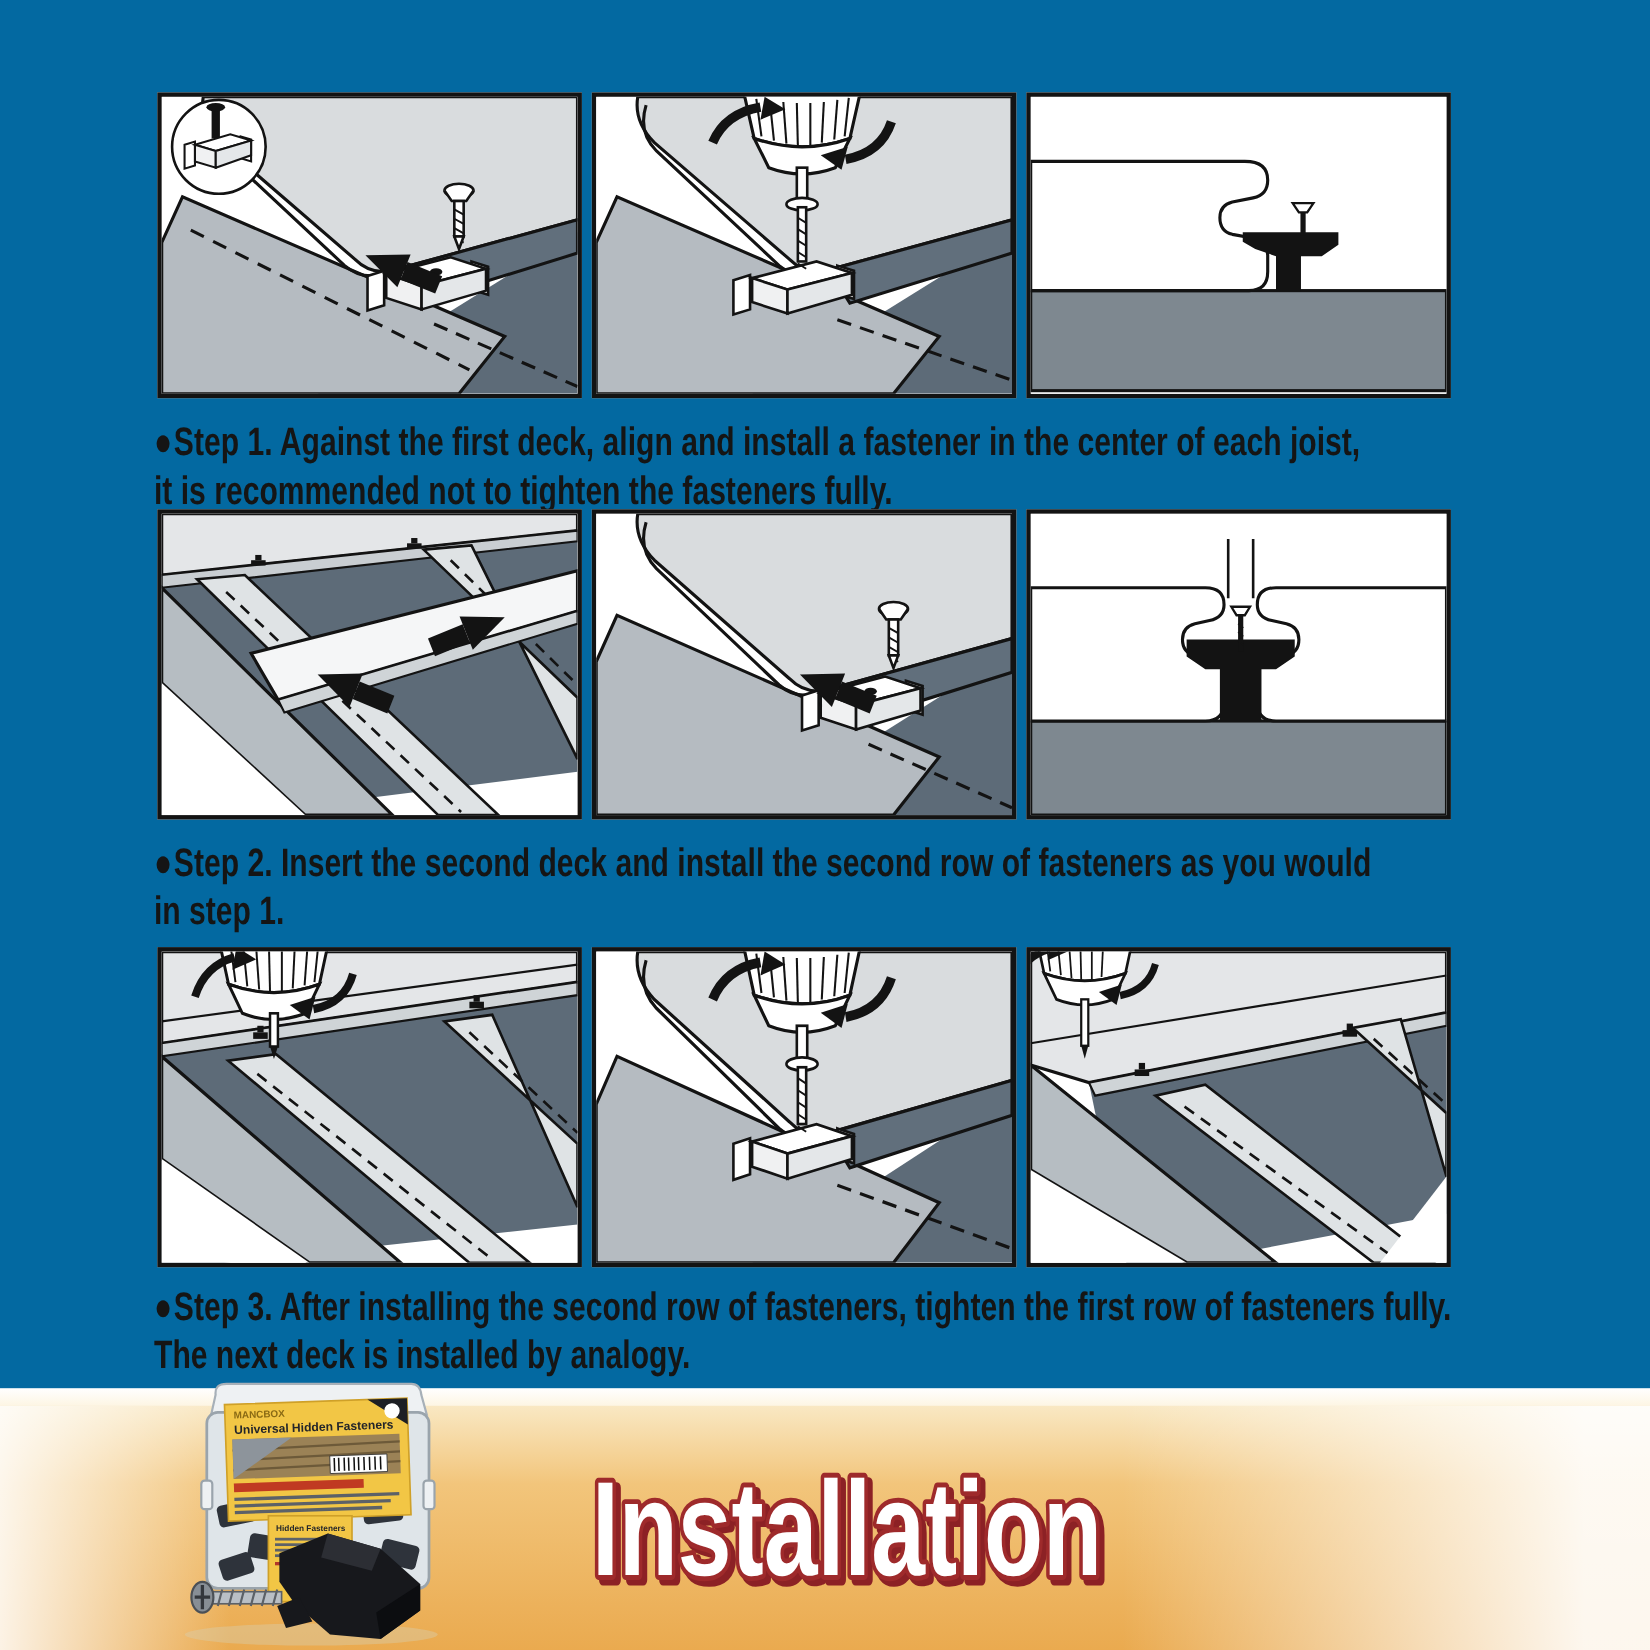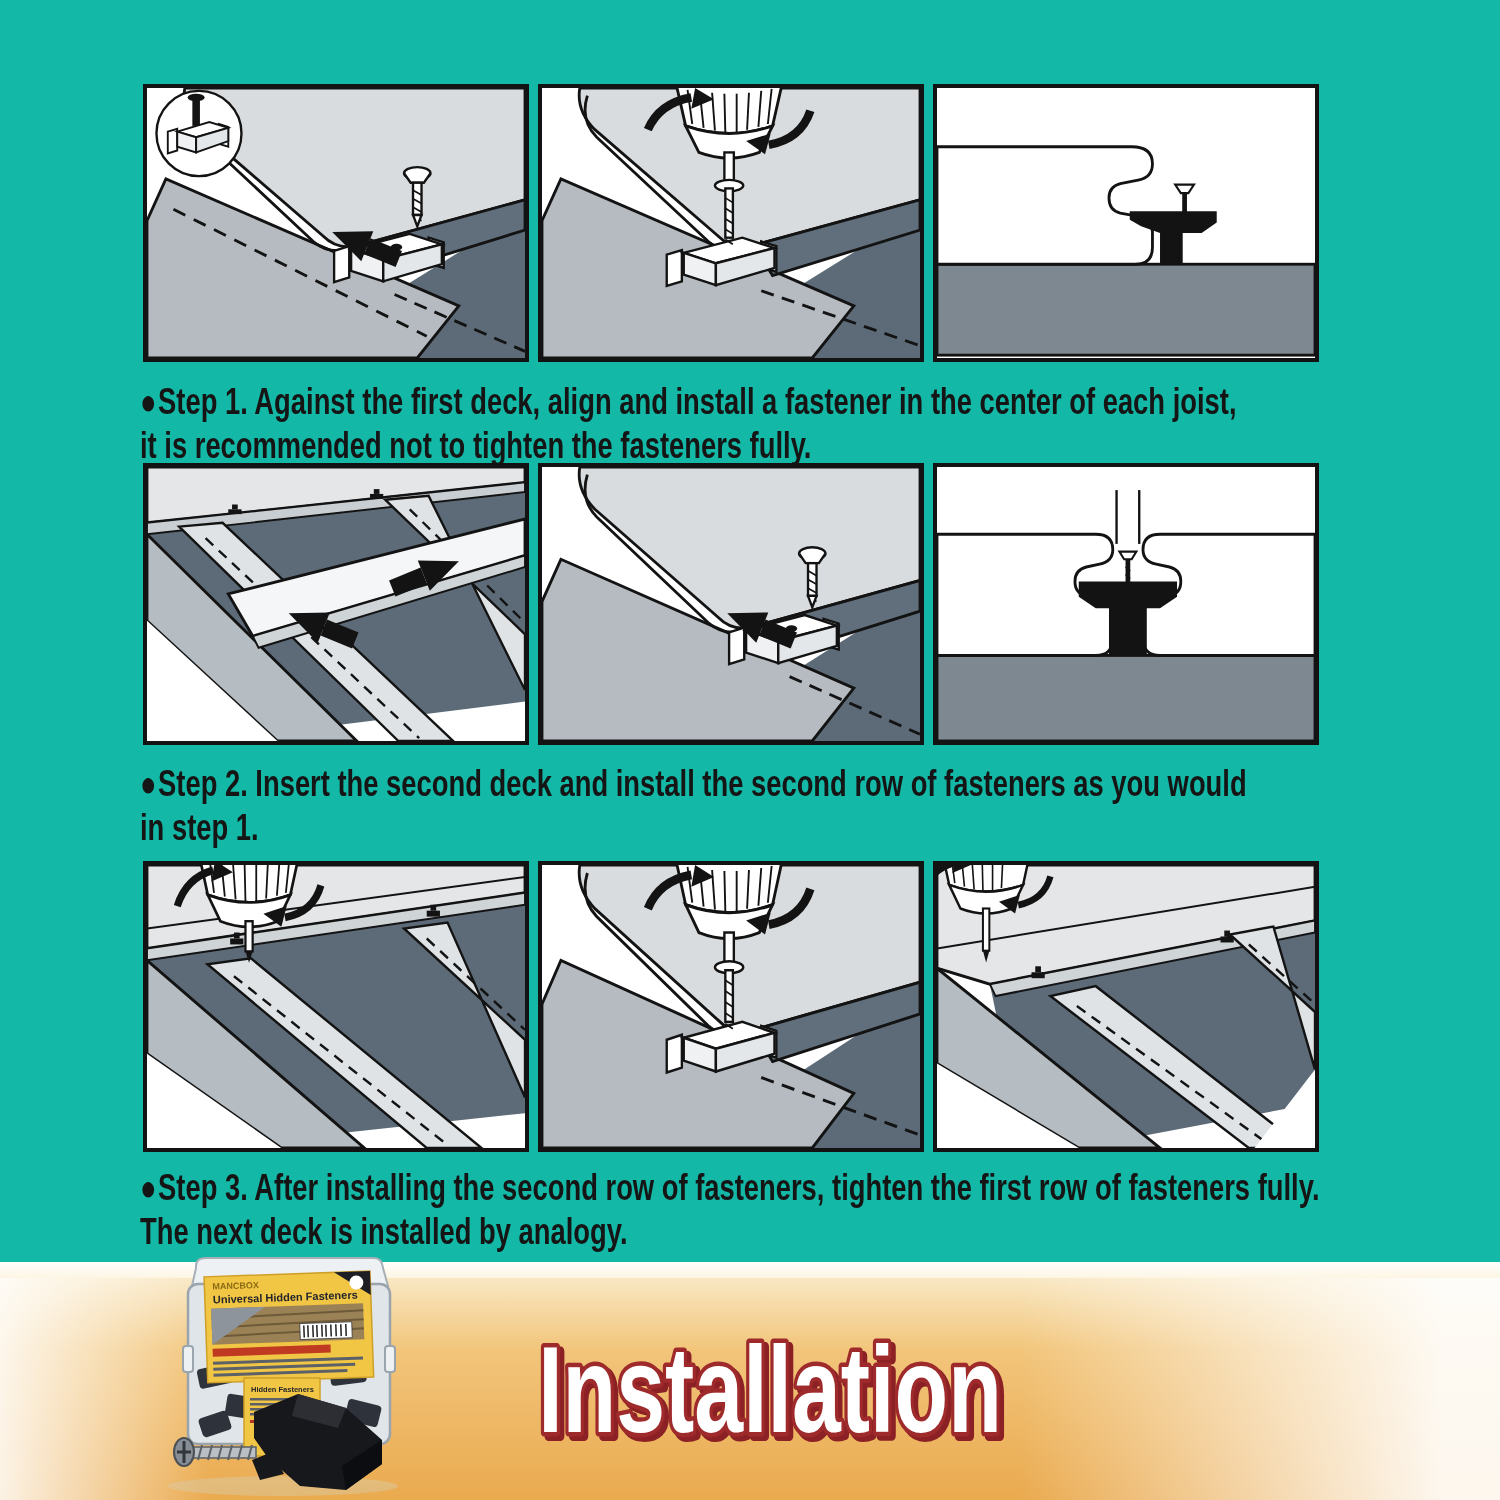--- a/index.html
+++ b/index.html
@@ -1,16 +1,16 @@
 <!DOCTYPE html>
 <html><head>
 <meta charset="utf-8">
 <style>
   html,body{margin:0;padding:0;background:#fff;}
-  .page{position:relative;width:1500px;height:1500px;background:#14b8a6;overflow:hidden;
+  .page{position:relative;width:1500px;height:1500px;background:#0369a1;overflow:hidden;
         font-family:"Liberation Sans",sans-serif;}
   .panel-row{position:absolute;left:143px;width:1176px;display:flex;gap:9px;}
   .panel{flex:1;border:4px solid #131313;background:#fff;box-sizing:border-box;}
   .panel svg{display:block;width:100%;height:100%;}
   .step{position:absolute;left:140px;transform:scaleX(0.76);transform-origin:left top;
         font-weight:bold;font-size:36px;line-height:44px;color:#151515;white-space:nowrap;}
   .step .bullet{margin-right:2px;}
   .banner{position:absolute;left:0;top:1278px;width:1500px;height:222px;
     background-image:
       linear-gradient(90deg, rgba(255,255,255,0.85) 0%, rgba(255,255,255,0) 14%, rgba(255,255,255,0) 68%, rgba(255,255,255,0.9) 96%),

